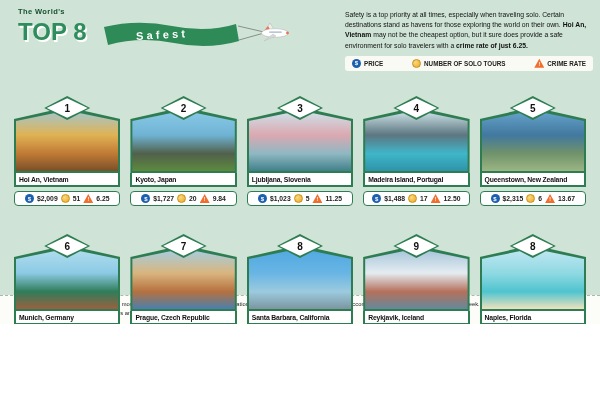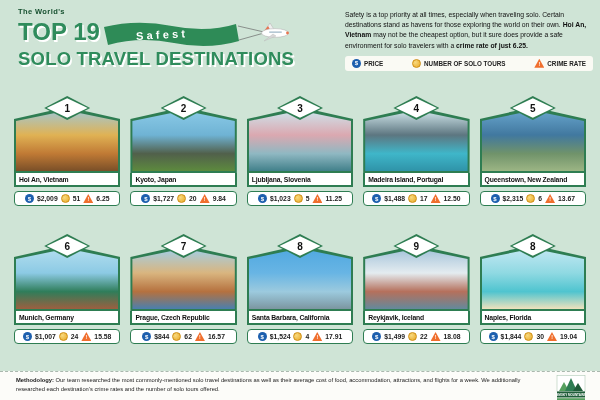--- a/index.html
+++ b/index.html
@@ -1,18 +1,18 @@
 <!DOCTYPE html>
 <html><head>
 <meta charset="utf-8">
 <style>
   * { margin:0; padding:0; box-sizing:border-box; }
   html,body { width:600px; height:400px; overflow:hidden; }
   body { font-family:"Liberation Sans", sans-serif; }
-  .page { position:relative; width:600px; height:400px; background:#cfe4d6; overflow:hidden; }
+  .page { position:relative; width:600px; height:324px; background:#cfe4d6; overflow:hidden; }
 
   
   .header-left { position:absolute; left:18px; top:7px; width:322px; }
   .kicker { font-size:7.5px; font-weight:bold; color:#16502f; letter-spacing:.4px; }
   .title-top { margin-top:3px; font-size:24px; font-weight:800; color:#2f8c5c;
                text-shadow:1.6px 1.6px 0 #ffffff; line-height:1.05; }
   .title-main { margin-top:4px; font-size:18.5px; font-weight:800; color:#2f8c5c;
                 text-shadow:1.6px 1.6px 0 #ffffff; letter-spacing:.2px; white-space:nowrap; }
   .banner-svg { position:absolute; left:84px; top:10px; }
 
@@ -68,38 +68,37 @@
   .methodology b { font-weight:bold; }
   .logo { margin-top:-1px; }
 </style>
 </head>
 <body>
 
 <div class="page">
 
   <div class="header-left">
     <div class="kicker">The World's</div>
-    <div class="title-top">TOP 19</div>
+    <div class="title-top">TOP 8</div>
 
     <svg class="banner-svg" width="188" height="40" viewBox="0 0 188 40">
       <path d="M2,10 Q35,2 70,9 Q105,16 134,7 L137,24 Q106,33 72,26 Q38,19 6,28 Z" fill="#2e8b57"></path>
       <text x="34" y="21" fill="#ffffff" font-size="11" font-weight="bold" letter-spacing="3.2" transform="rotate(-3 70 18)">Safest</text>
       <line x1="136" y1="9" x2="162" y2="15" stroke="#6a6a6a" stroke-width="0.7"></line>
       <line x1="137" y1="23" x2="162" y2="16" stroke="#6a6a6a" stroke-width="0.7"></line>
       <g transform="translate(158,4)">
         <path d="M4,11 L10,2 L15,10 Z" fill="#eeeeee" stroke="#b0b0b0" stroke-width="0.5"></path>
         <path d="M4,10 L8,5 L11,10 Z" fill="#e8744f"></path>
         <ellipse cx="15" cy="12" rx="13.5" ry="4.4" fill="#ffffff" stroke="#b5b5b5" stroke-width="0.6"></ellipse>
         <path d="M13,13 L4,20 L16,15 Z" fill="#d8d8d8" stroke="#b5b5b5" stroke-width="0.4"></path>
         <rect x="9" y="10.4" width="13" height="1.3" rx="0.65" fill="#9fb8c8"></rect>
         <circle cx="27.5" cy="12" r="1.4" fill="#e8744f"></circle>
       </g>
     </svg>
 
-    <div class="title-main">SOLO TRAVEL DESTINATIONS</div>
   </div>
 
   <div class="header-right">
     <div class="intro"><span>Safety is a top priority at all times, especially when traveling solo. Certain destinations stand as havens for those exploring the world on their own. </span><b>Hoi An, Vietnam</b><span> may not be the cheapest option, but it sure does provide a safe environment for solo travelers with a </span><b>crime rate of just 6.25.</b></div>
 
     <div class="legend">
       <div class="legend-item">
         <span class="icon-price">$</span>
         <span>PRICE</span>
       </div>

